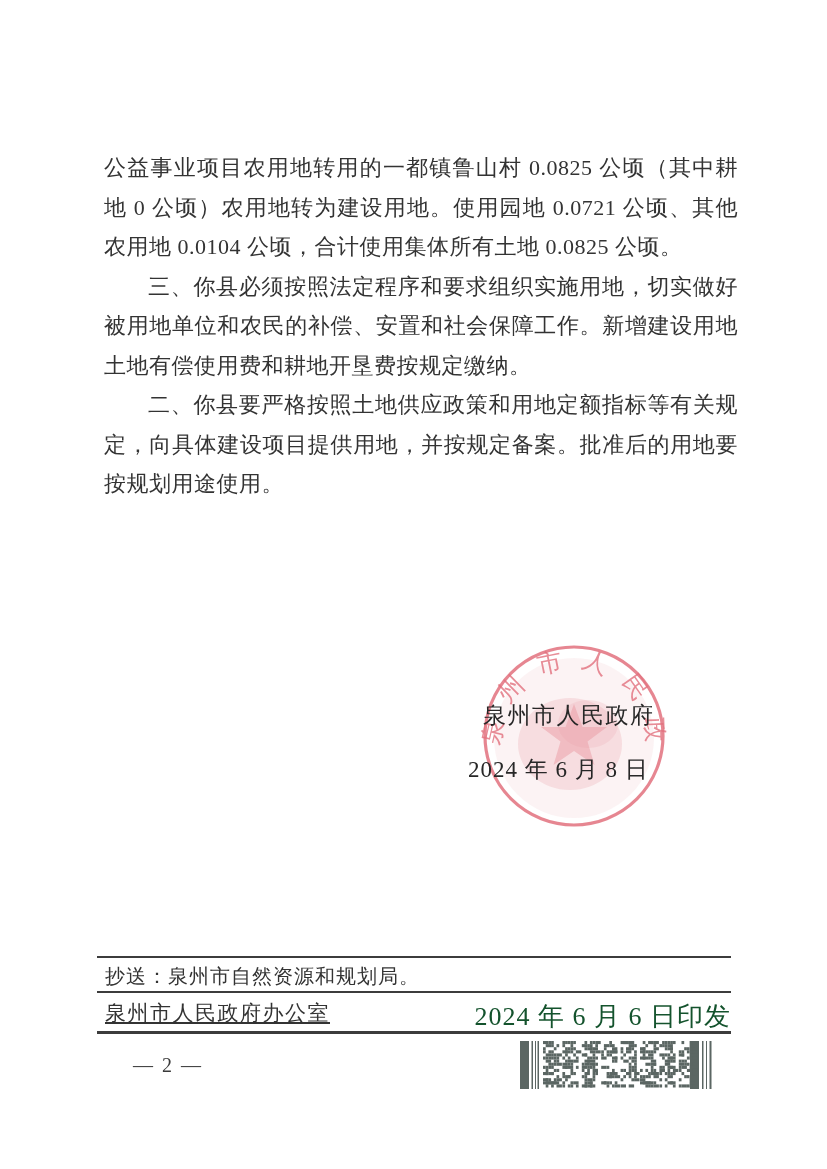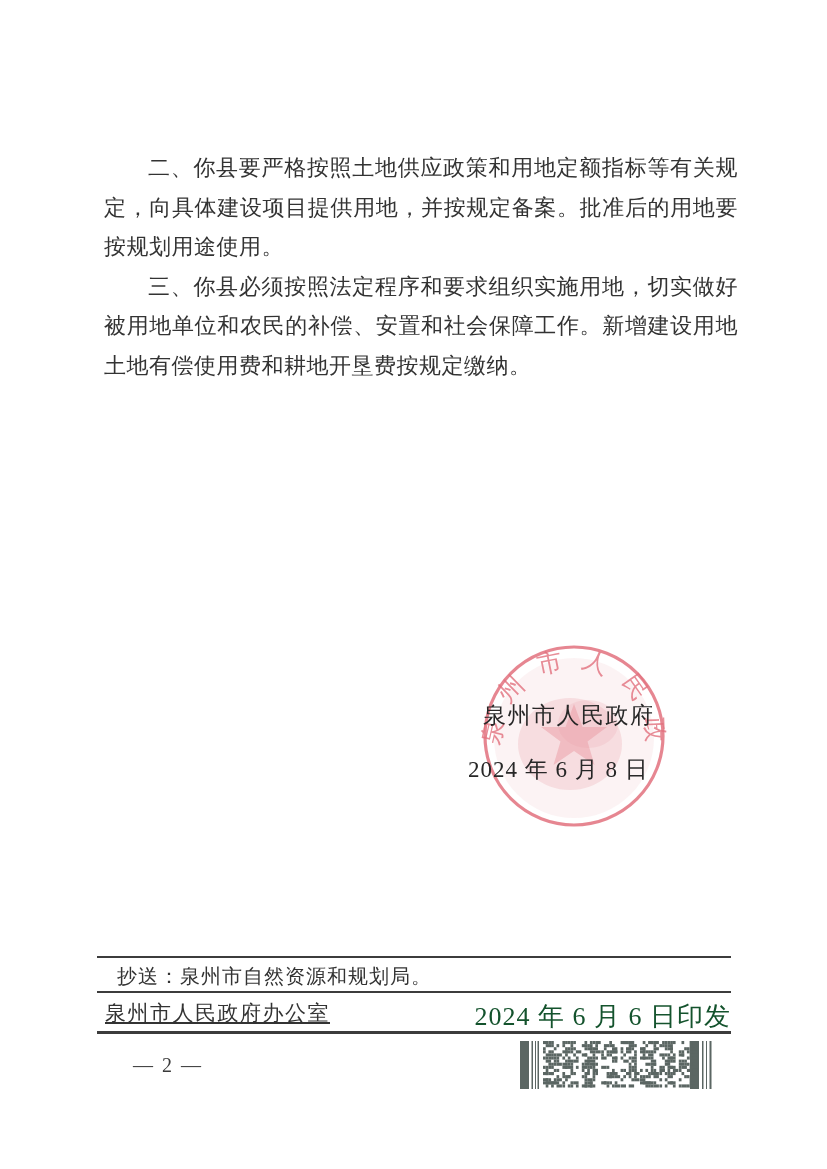--- a/index.html
+++ b/index.html
@@ -49,21 +49,20 @@
     background: #3c3c3c;
   }
   .rule-top    { top: 956px; height: 2px; }
   .rule-mid    { top: 991px; height: 1.5px; }
   .rule-bottom { top: 1031px; height: 2.5px; }
 
   .cc-line {
     position: absolute; left: 105px; top: 963px;
     font-size: 20px; letter-spacing: 1px; color: #333333;
     white-space: nowrap;
-    margin-left: 12px;
   }
   .office-line {
     position: absolute; left: 105px; top: 999px;
     font-size: 21px; letter-spacing: 1.5px; color: #333333;
     white-space: nowrap;
     text-decoration: underline;
   }
   .print-date {
     position: absolute; right: 96px; top: 999px;
     font-size: 26px; letter-spacing: 1px; color: #14532d;
@@ -78,22 +77,23 @@
     position: absolute; left: 520px; top: 1041px;
     width: 193px; height: 48px;
   }
 </style>
 </head>
 <body>
 
 <div class="page">
 
   <div class="doc-body">
+    <p class="no-indent">公益事业项目农用地转用的一都镇鲁山村 0.0825 公顷（其中耕地 0 公顷）农用地转为建设用地。使用园地 0.0721 公顷、其他农用地 0.0104 公顷，合计使用集体所有土地 0.0825 公顷。</p>
+    <p>三、你县必须按照法定程序和要求组织实施用地，切实做好被用地单位和农民的补偿、安置和社会保障工作。新增建设用地土地有偿使用费和耕地开垦费按规定缴纳。</p>
     <p>二、你县要严格按照土地供应政策和用地定额指标等有关规定，向具体建设项目提供用地，并按规定备案。批准后的用地要按规划用途使用。</p>
-    <p>三、你县必须按照法定程序和要求组织实施用地，切实做好被用地单位和农民的补偿、安置和社会保障工作。新增建设用地土地有偿使用费和耕地开垦费按规定缴纳。</p>
   </div>
 
   <svg class="seal" viewBox="0 0 192 192" xmlns="http://www.w3.org/2000/svg">
 
     <circle cx="96" cy="98" r="80" fill="#f3c9ce" opacity="0.22"></circle>
     <ellipse cx="92" cy="104" rx="52" ry="46" fill="#eba6ae" opacity="0.28"></ellipse>
     <ellipse cx="110" cy="84" rx="30" ry="24" fill="#eba6ae" opacity="0.22"></ellipse>
 
     <polygon points="96,66 104,88 127,88 109,102 115,124 96,111 77,124 83,102 65,88 88,88" fill="#e58removed" opacity="0"></polygon>
     <polygon points="96,64 104.5,87 129,87 109.5,101.5 116.5,125 96,111 75.5,125 82.5,101.5 63,87 87.5,87" fill="#e8949e" opacity="0.45"></polygon>

